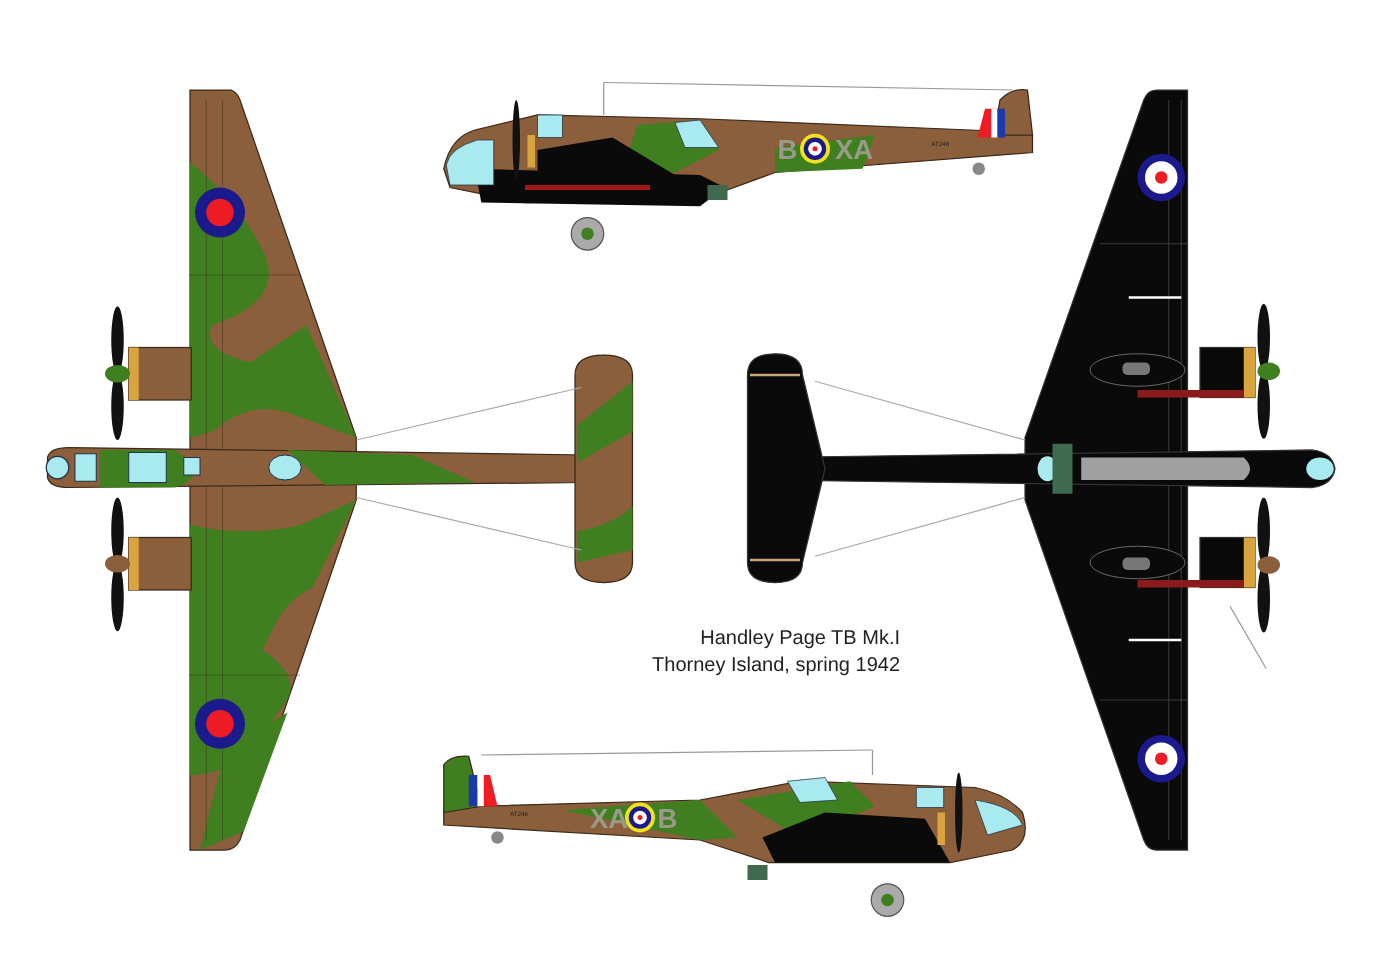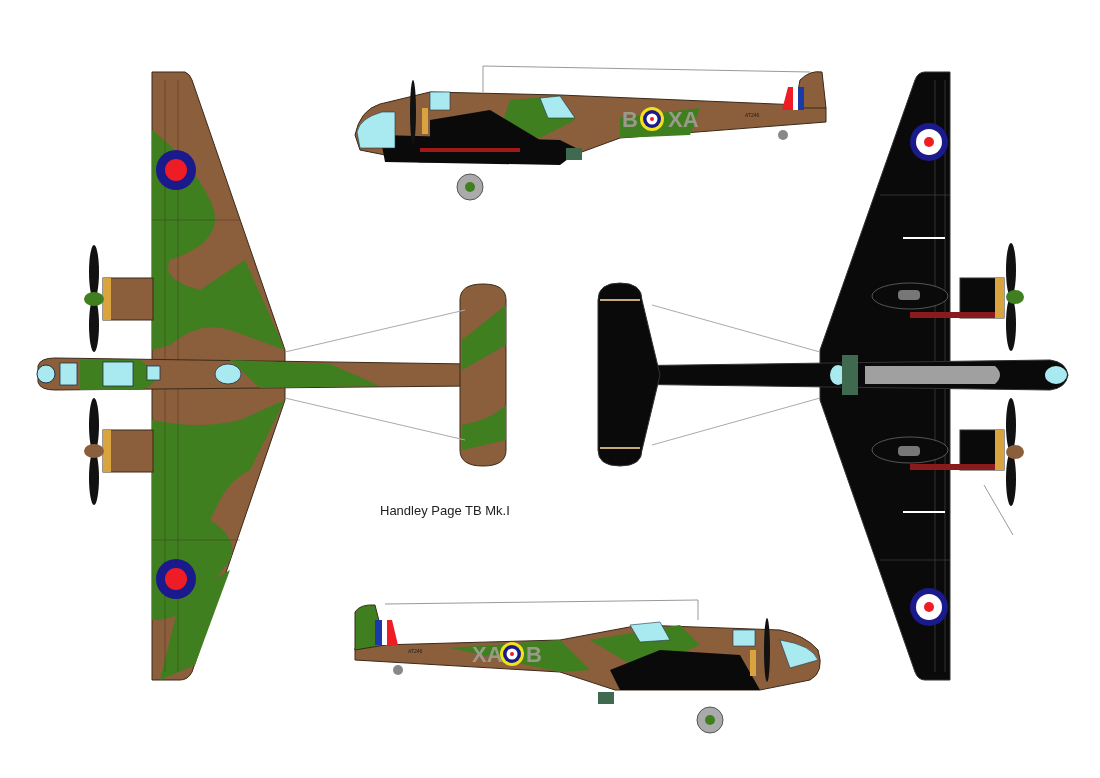--- a/index.html
+++ b/index.html
@@ -1,18 +1,18 @@
 <!DOCTYPE html>
 <html><head>
 <meta charset="utf-8">
 <style>
   html,body{margin:0;padding:0;background:#ffffff;}
   body{width:1100px;height:778px;position:relative;overflow:hidden;font-family:"Liberation Sans",sans-serif;}
   .view{position:absolute;left:0;top:0;}
-  .caption{position:absolute;left:380px;top:500px;width:340px;text-align:left;color:#222;font-size:13px;line-height:22px;}
+  .caption{position:absolute;left:380px;top:500px;width:340px;text-align:right;color:#222;font-size:16px;line-height:22px;}
   .caption div{white-space:nowrap;}
   .code{font-family:"Liberation Sans",sans-serif;font-weight:bold;fill:#9a9a8a;}
   .serial{font-family:"Liberation Sans",sans-serif;font-size:5px;fill:#222;}
 </style>
 </head>
 <body>
 
 <svg class="view" width="1100" height="778" viewBox="0 0 1100 778">
   <g>
 
@@ -188,13 +188,14 @@
         <circle cx="512" cy="654" r="2" fill="#ee1c24"></circle>
     </g>
     <text class="code" x="472" y="662" font-size="22">XA</text>
     <text class="code" x="526" y="662" font-size="22">B</text>
     <text class="serial" x="408" y="653">AT246</text>
   </g>
 </svg>
 
 <div class="caption">
   <div>Handley Page TB Mk.I</div>
+  <div>Thorney Island, spring 1942</div>
 </div>
 
 </body></html>

